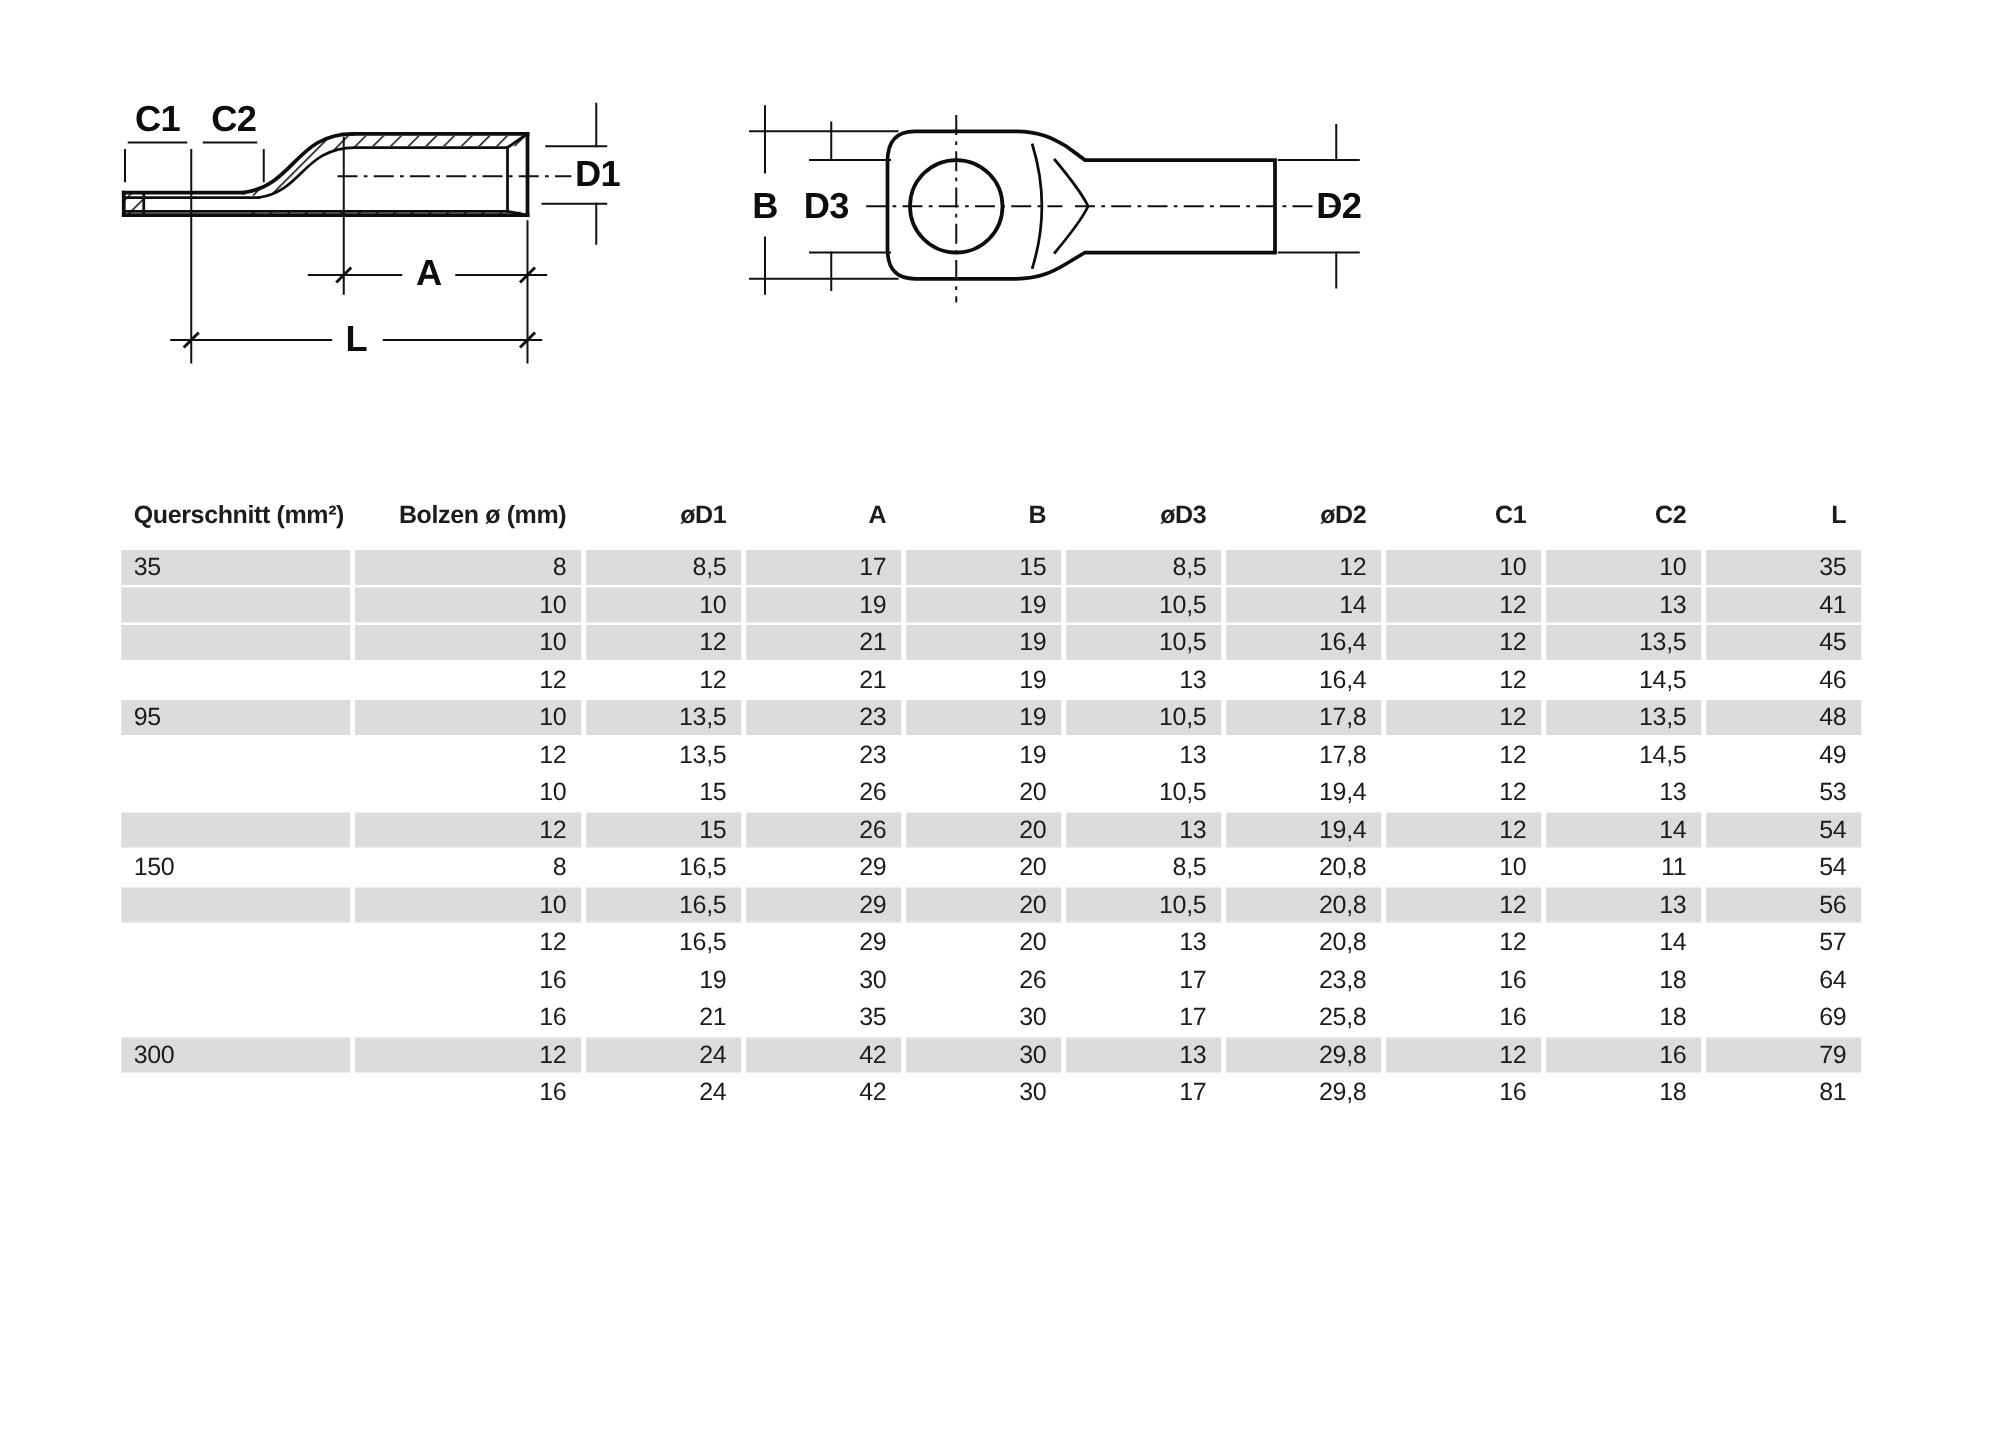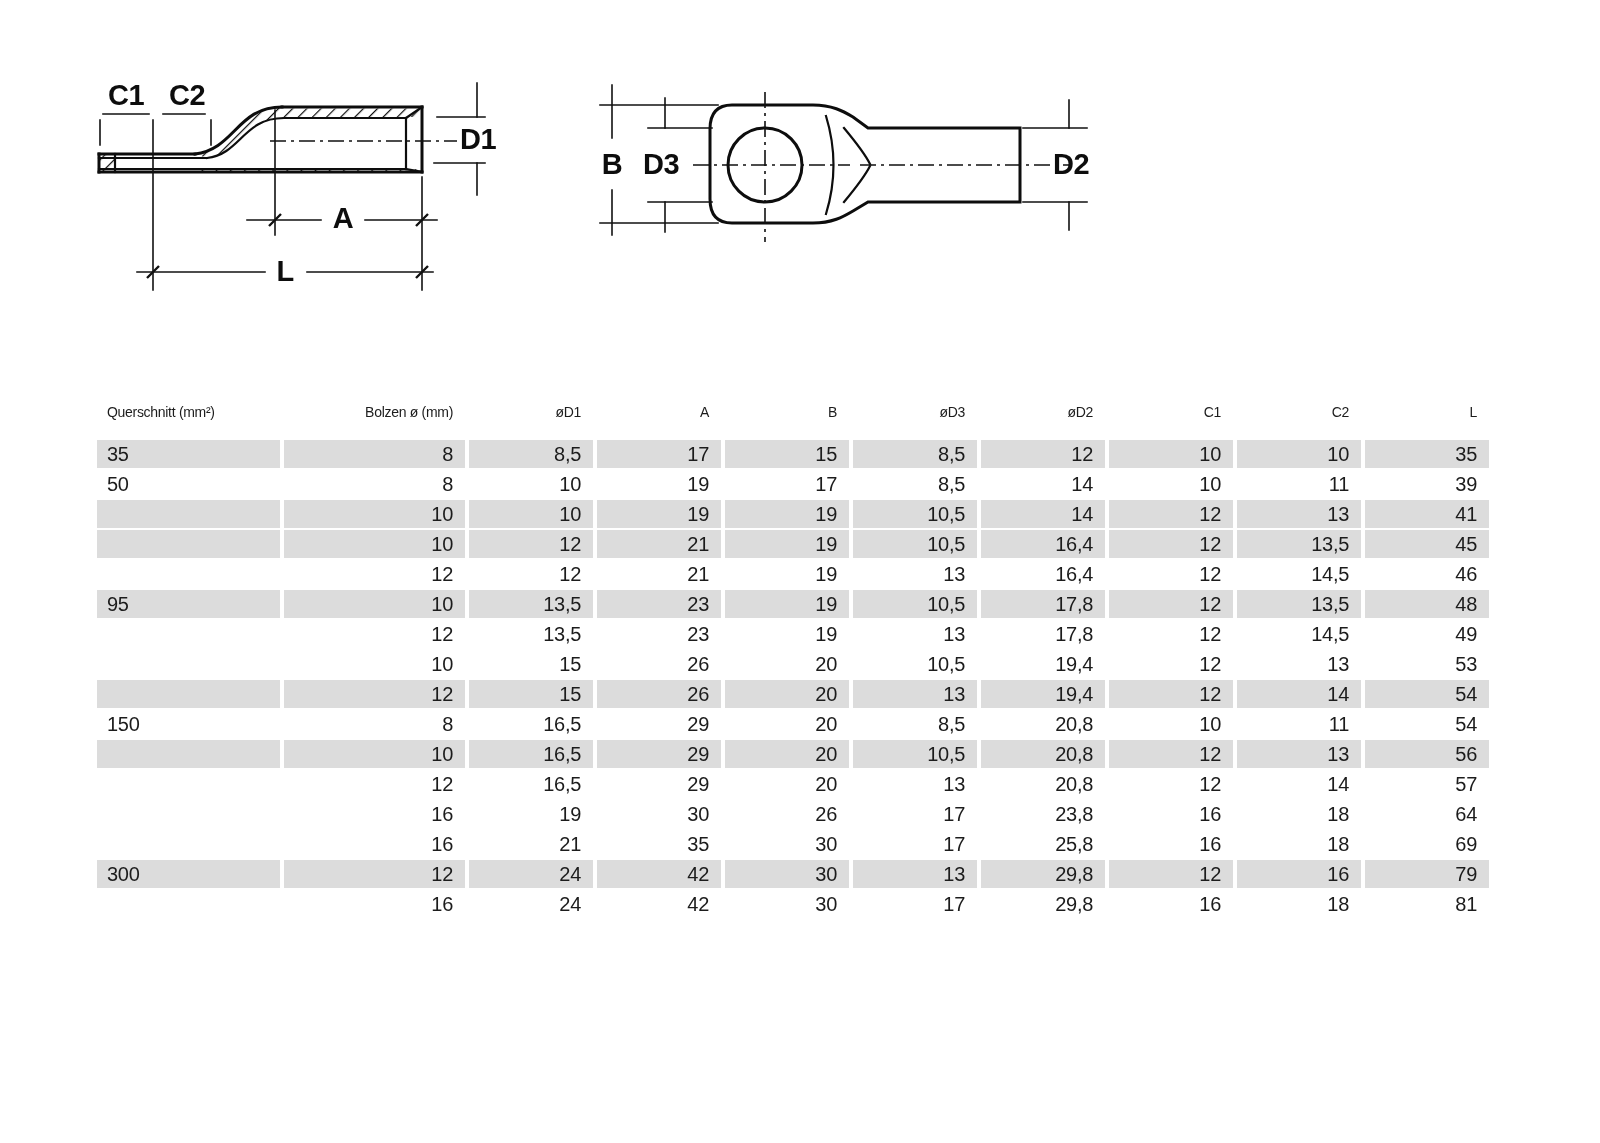--- a/index.html
+++ b/index.html
@@ -23,21 +23,21 @@
   }
 
   table.dims{
     position:absolute;left:93px;top:384px;width:1400px;
     border-collapse:separate;border-spacing:4px 2px;table-layout:fixed;
   }
   table.dims col.c-wide1{width:183px}
   table.dims col.c-wide2{width:181px}
   table.dims col.c-num{width:124px}
   table.dims th{
-    height:52px;vertical-align:middle;font-weight:normal;font-size:14px;
+    height:52px;vertical-align:middle;font-weight:bold;font-size:20px;
     letter-spacing:-0.3px;text-align:right;padding:0 12px 0 0;white-space:nowrap;
   }
   table.dims th.first{text-align:left;padding:0 0 0 10px}
   table.dims td{
     height:28px;line-height:28px;font-size:20px;letter-spacing:-0.3px;
     text-align:right;padding:0 12px 0 0;white-space:nowrap;overflow:hidden;
   }
   table.dims td.first{text-align:left;padding:0 0 0 10px}
   table.dims tr.stripe td{background:var(--stripe,#dcdcdc)}
 </style>
@@ -185,32 +185,20 @@
         <td>8</td>
         <td>8,5</td>
         <td>17</td>
         <td>15</td>
         <td>8,5</td>
         <td>12</td>
         <td>10</td>
         <td>10</td>
         <td>35</td>
       </tr>
-      <tr>
-        <td class="first">50</td>
-        <td>8</td>
-        <td>10</td>
-        <td>19</td>
-        <td>17</td>
-        <td>8,5</td>
-        <td>14</td>
-        <td>10</td>
-        <td>11</td>
-        <td>39</td>
-      </tr>
       <tr class="stripe">
         <td class="first"></td>
         <td>10</td>
         <td>10</td>
         <td>19</td>
         <td>19</td>
         <td>10,5</td>
         <td>14</td>
         <td>12</td>
         <td>13</td>

